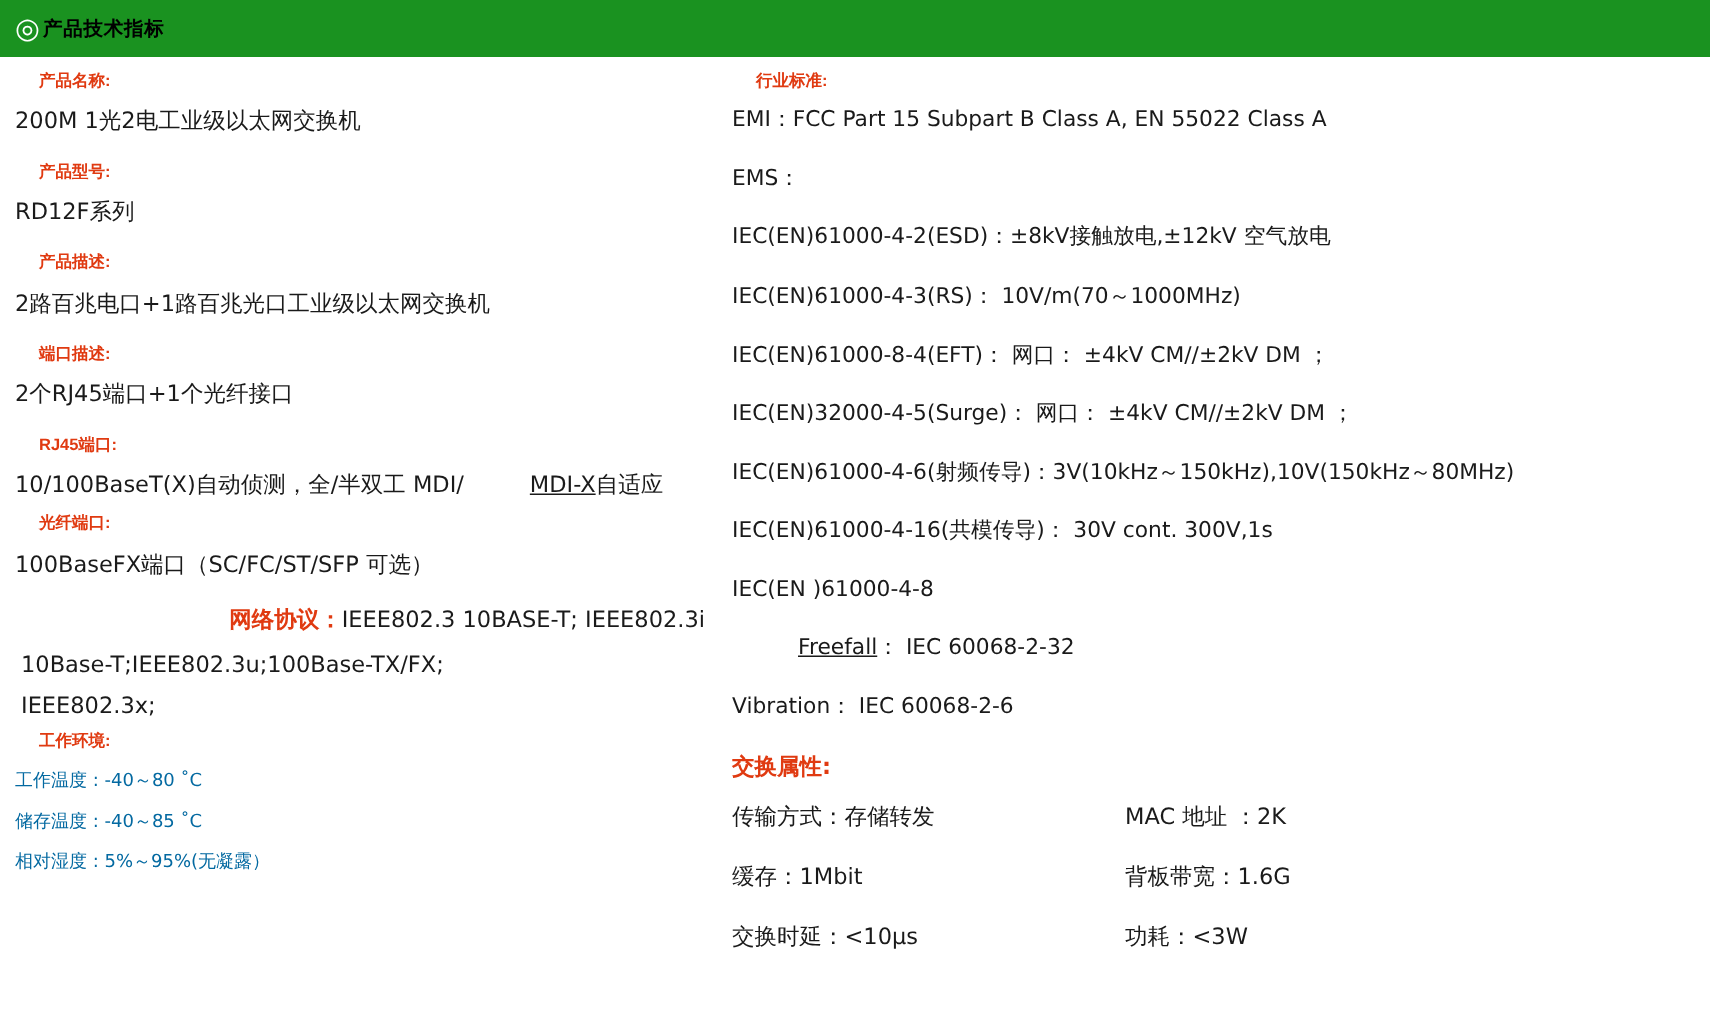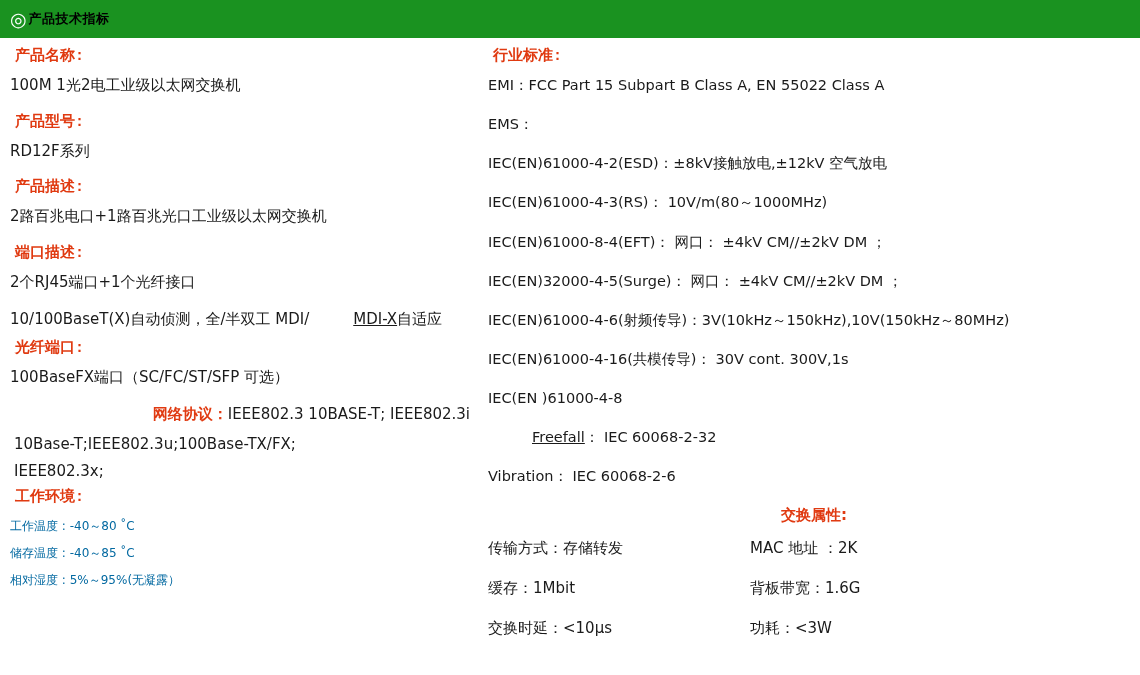--- a/index.html
+++ b/index.html
@@ -52,23 +52,23 @@
     box-sizing: border-box;
   }
   .col-right {
     width: 670px;
     padding: 10px 0 0 18px;
     box-sizing: border-box;
   }
   .lbl {
     color: #e03a11;
     font-weight: bold;
-    font-size: 15px;
-    font-family: Liberation Mono, monospace;
-    margin: 0 0 10px 5px;
+    font-size: 11px;
+    font-family: Liberation Sans, sans-serif;
+    margin: 0 0 10px 16px;
     line-height: 1.2;
   }
   .val {
     color: #1a1a1a;
     font-size: 15px;
     font-family: "DejaVu Sans", sans-serif;
     margin: 0 0 18px 0;
     line-height: 1.3;
   }
   .val.tight {
@@ -98,21 +98,20 @@
     font-family: "DejaVu Sans", sans-serif;
     margin: 0 0 21px 0;
     line-height: 1.25;
   }
   .sec-title {
     color: #e03a11;
     font-weight: bold;
     font-size: 15px;
     font-family: "DejaVu Sans", sans-serif;
     margin: 2px 0 14px 0;
-    text-align: center;
   }
   .attr-grid {
     display: grid;
     grid-template-columns: 262px auto;
     row-gap: 21px;
     font-size: 15px;
     font-family: "DejaVu Sans", sans-serif;
     color: #1a1a1a;
   }
   .env-line {
@@ -139,31 +138,32 @@
 
   <div class="header-bar">
     <span class="header-icon">◎</span>
     <span class="header-title">产品技术指标</span>
   </div>
 
   <div class="columns">
 
     <div class="col-left">
       <div class="lbl">产品名称:</div>
-      <div class="val">100M 1光2电工业级以太网交换机</div>
+      <div class="val">200M 1光2电工业级以太网交换机</div>
 
       <div class="lbl">产品型号:</div>
       <div class="val">RD12F系列</div>
 
       <div class="lbl">产品描述:</div>
       <div class="val">2路百兆电口+1路百兆光口工业级以太网交换机</div>
 
       <div class="lbl">端口描述:</div>
       <div class="val">2个RJ45端口+1个光纤接口</div>
 
+      <div class="lbl">RJ45端口:</div>
       <div class="val tight"><span>10/100BaseT(X)自动侦测，全/半双工 MDI/</span><span class="u">MDI-X</span><span>自适应</span></div>
 
       <div class="lbl">光纤端口:</div>
       <div class="val">100BaseFX端口（SC/FC/ST/SFP 可选）</div>
 
       <div class="inline-row">
         <span class="k">网络协议：</span><span class="v">IEEE802.3 10BASE-T; IEEE802.3i</span>
       </div>
       <div class="proto-sub">10Base-T;IEEE802.3u;100Base-TX/FX;</div>
       <div class="proto-sub">IEEE802.3x;</div>
@@ -175,21 +175,21 @@
         <div class="env-line">相对湿度 :  5%～95%(无凝露）</div>
       </div>
     </div>
 
     <div class="col-right">
       <div class="lbl">行业标准:</div>
 
       <div class="std-line">EMI：FCC Part 15 Subpart B Class A, EN 55022 Class A</div>
       <div class="std-line">EMS：</div>
       <div class="std-line">IEC(EN)61000-4-2(ESD)：±8kV接触放电,±12kV 空气放电</div>
-      <div class="std-line">IEC(EN)61000-4-3(RS)： 10V/m(80～1000MHz)</div>
+      <div class="std-line">IEC(EN)61000-4-3(RS)： 10V/m(70～1000MHz)</div>
       <div class="std-line">IEC(EN)61000-8-4(EFT)： 网口： ±4kV CM//±2kV DM ；</div>
       <div class="std-line">IEC(EN)32000-4-5(Surge)： 网口： ±4kV CM//±2kV DM ；</div>
       <div class="std-line">IEC(EN)61000-4-6(射频传导)：3V(10kHz～150kHz),10V(150kHz～80MHz)</div>
       <div class="std-line">IEC(EN)61000-4-16(共模传导)： 30V cont. 300V,1s</div>
       <div class="std-line">IEC(EN )61000-4-8</div>
       <div class="std-line"><span class="u">Freefall</span><span>： IEC 60068-2-32</span></div>
       <div class="std-line">Vibration： IEC 60068-2-6</div>
 
       <div class="sec-title">交换属性:</div>
 

